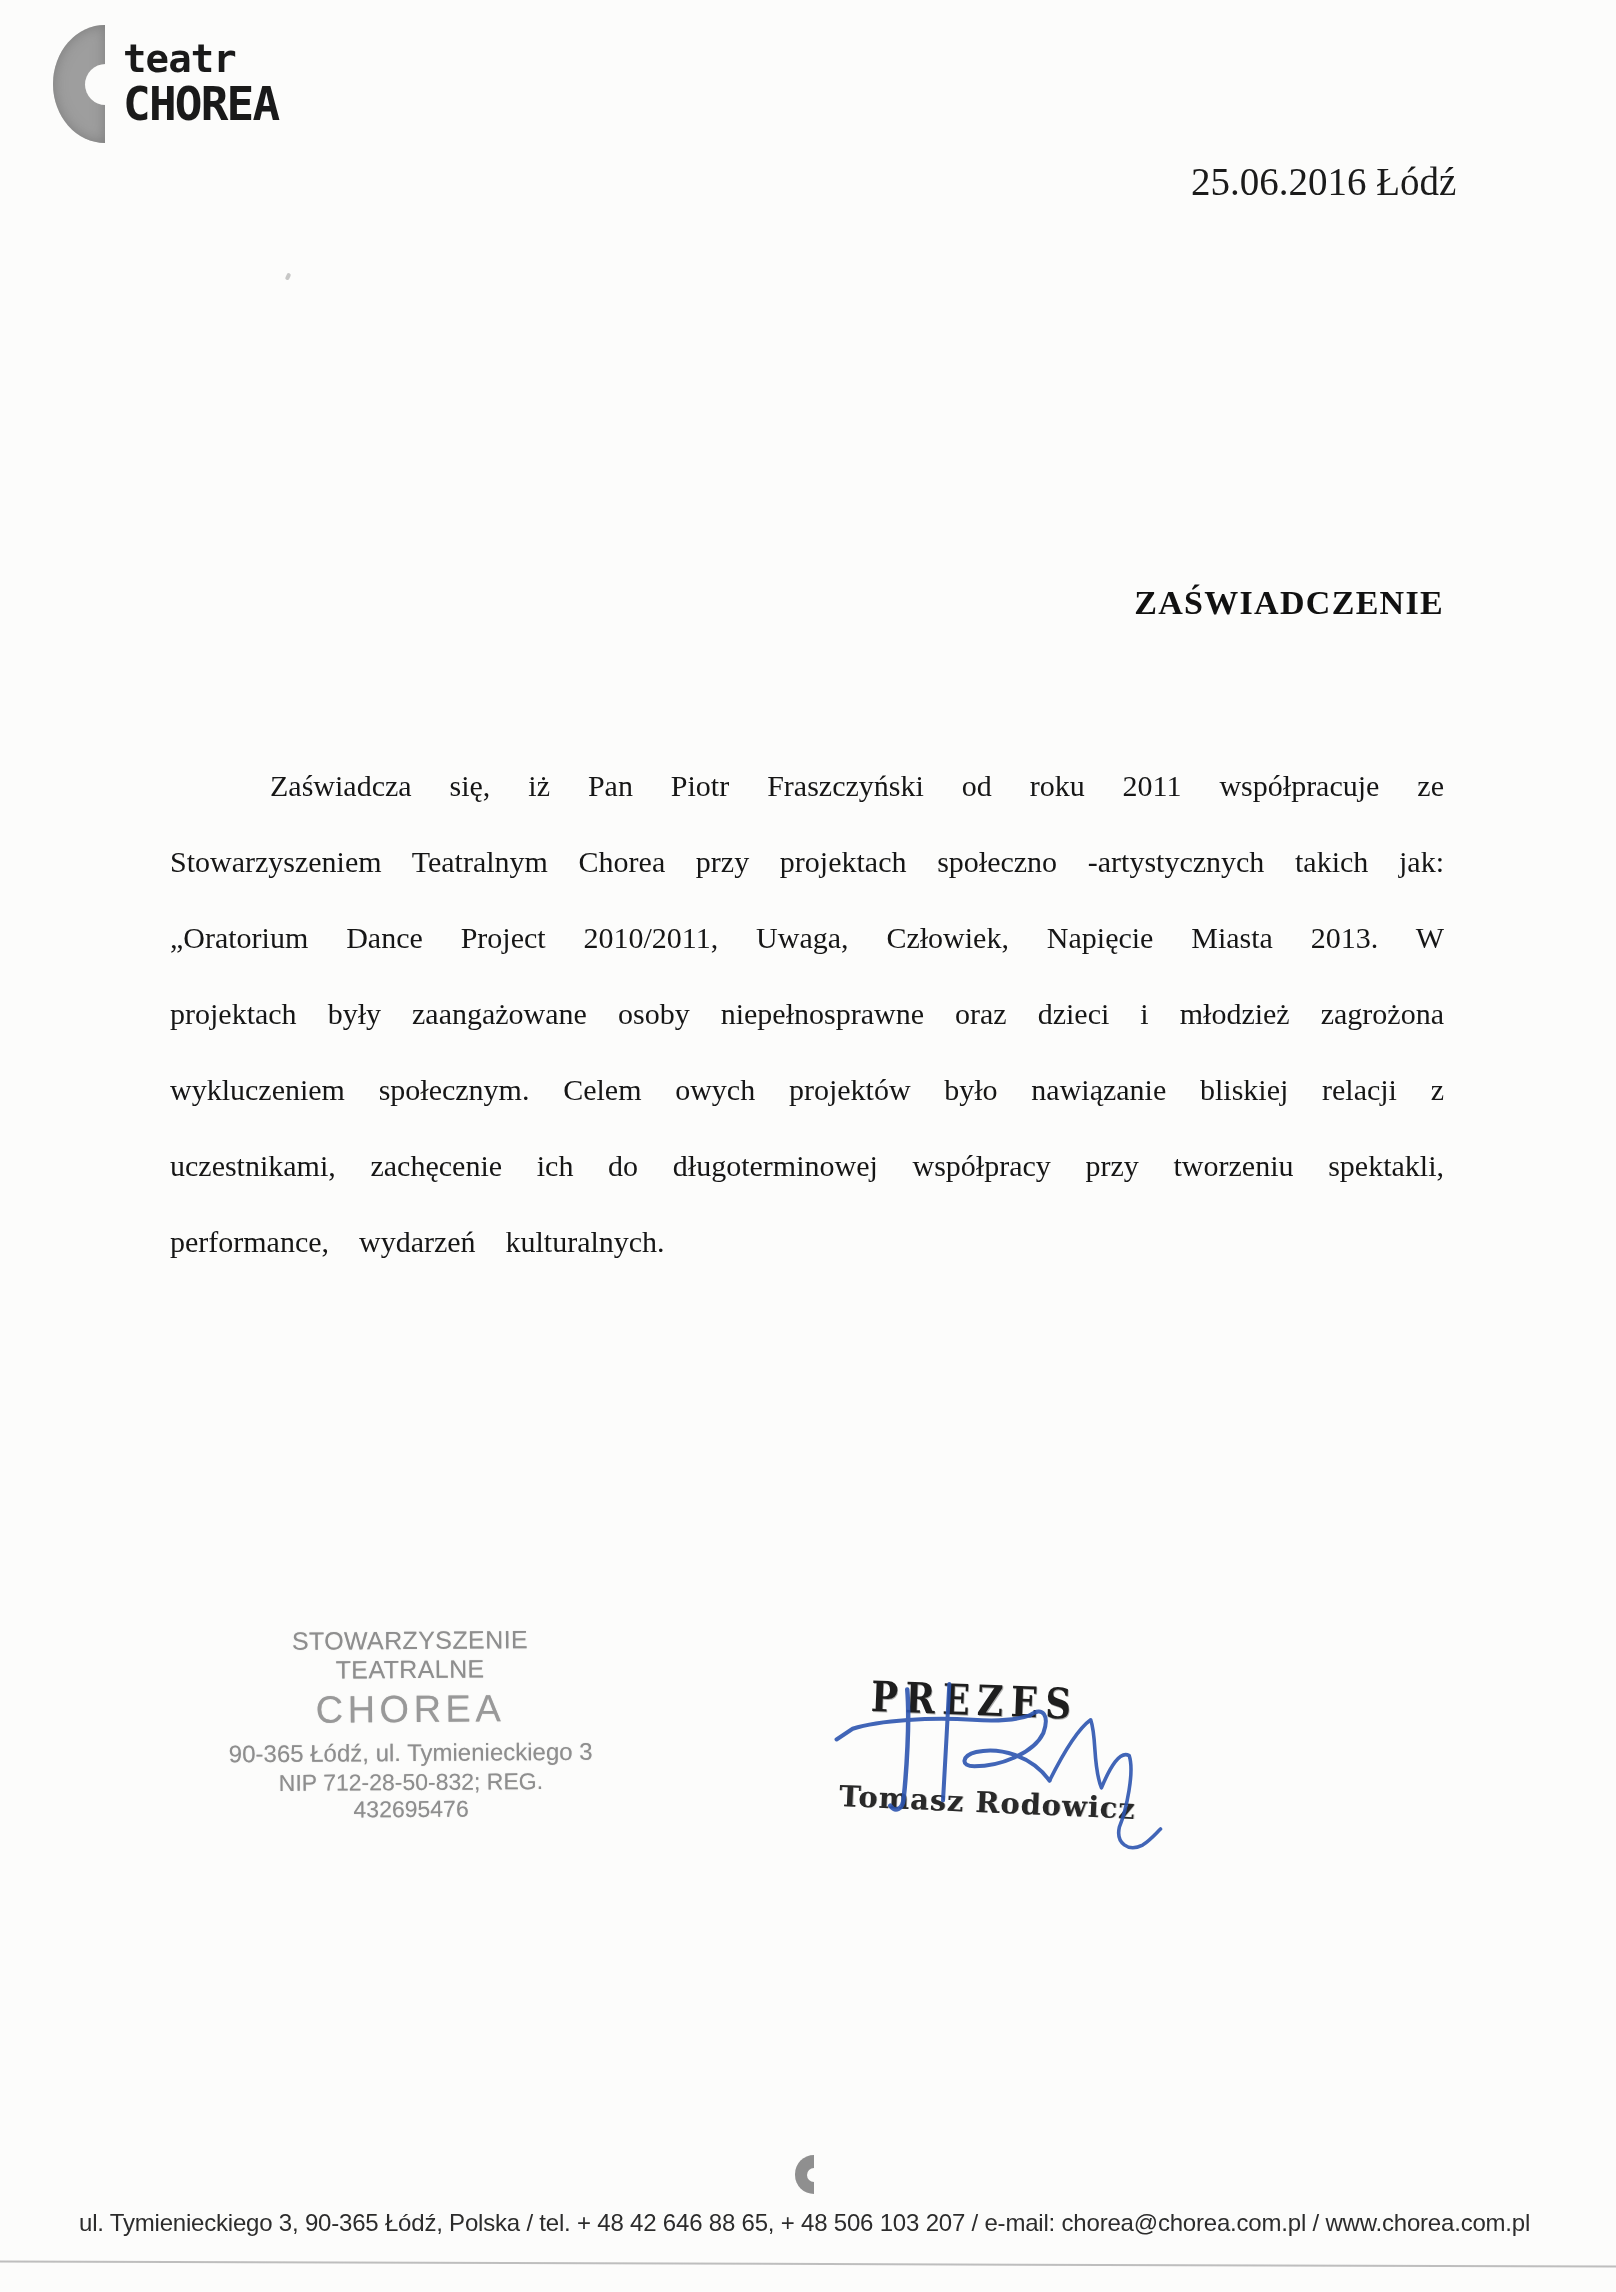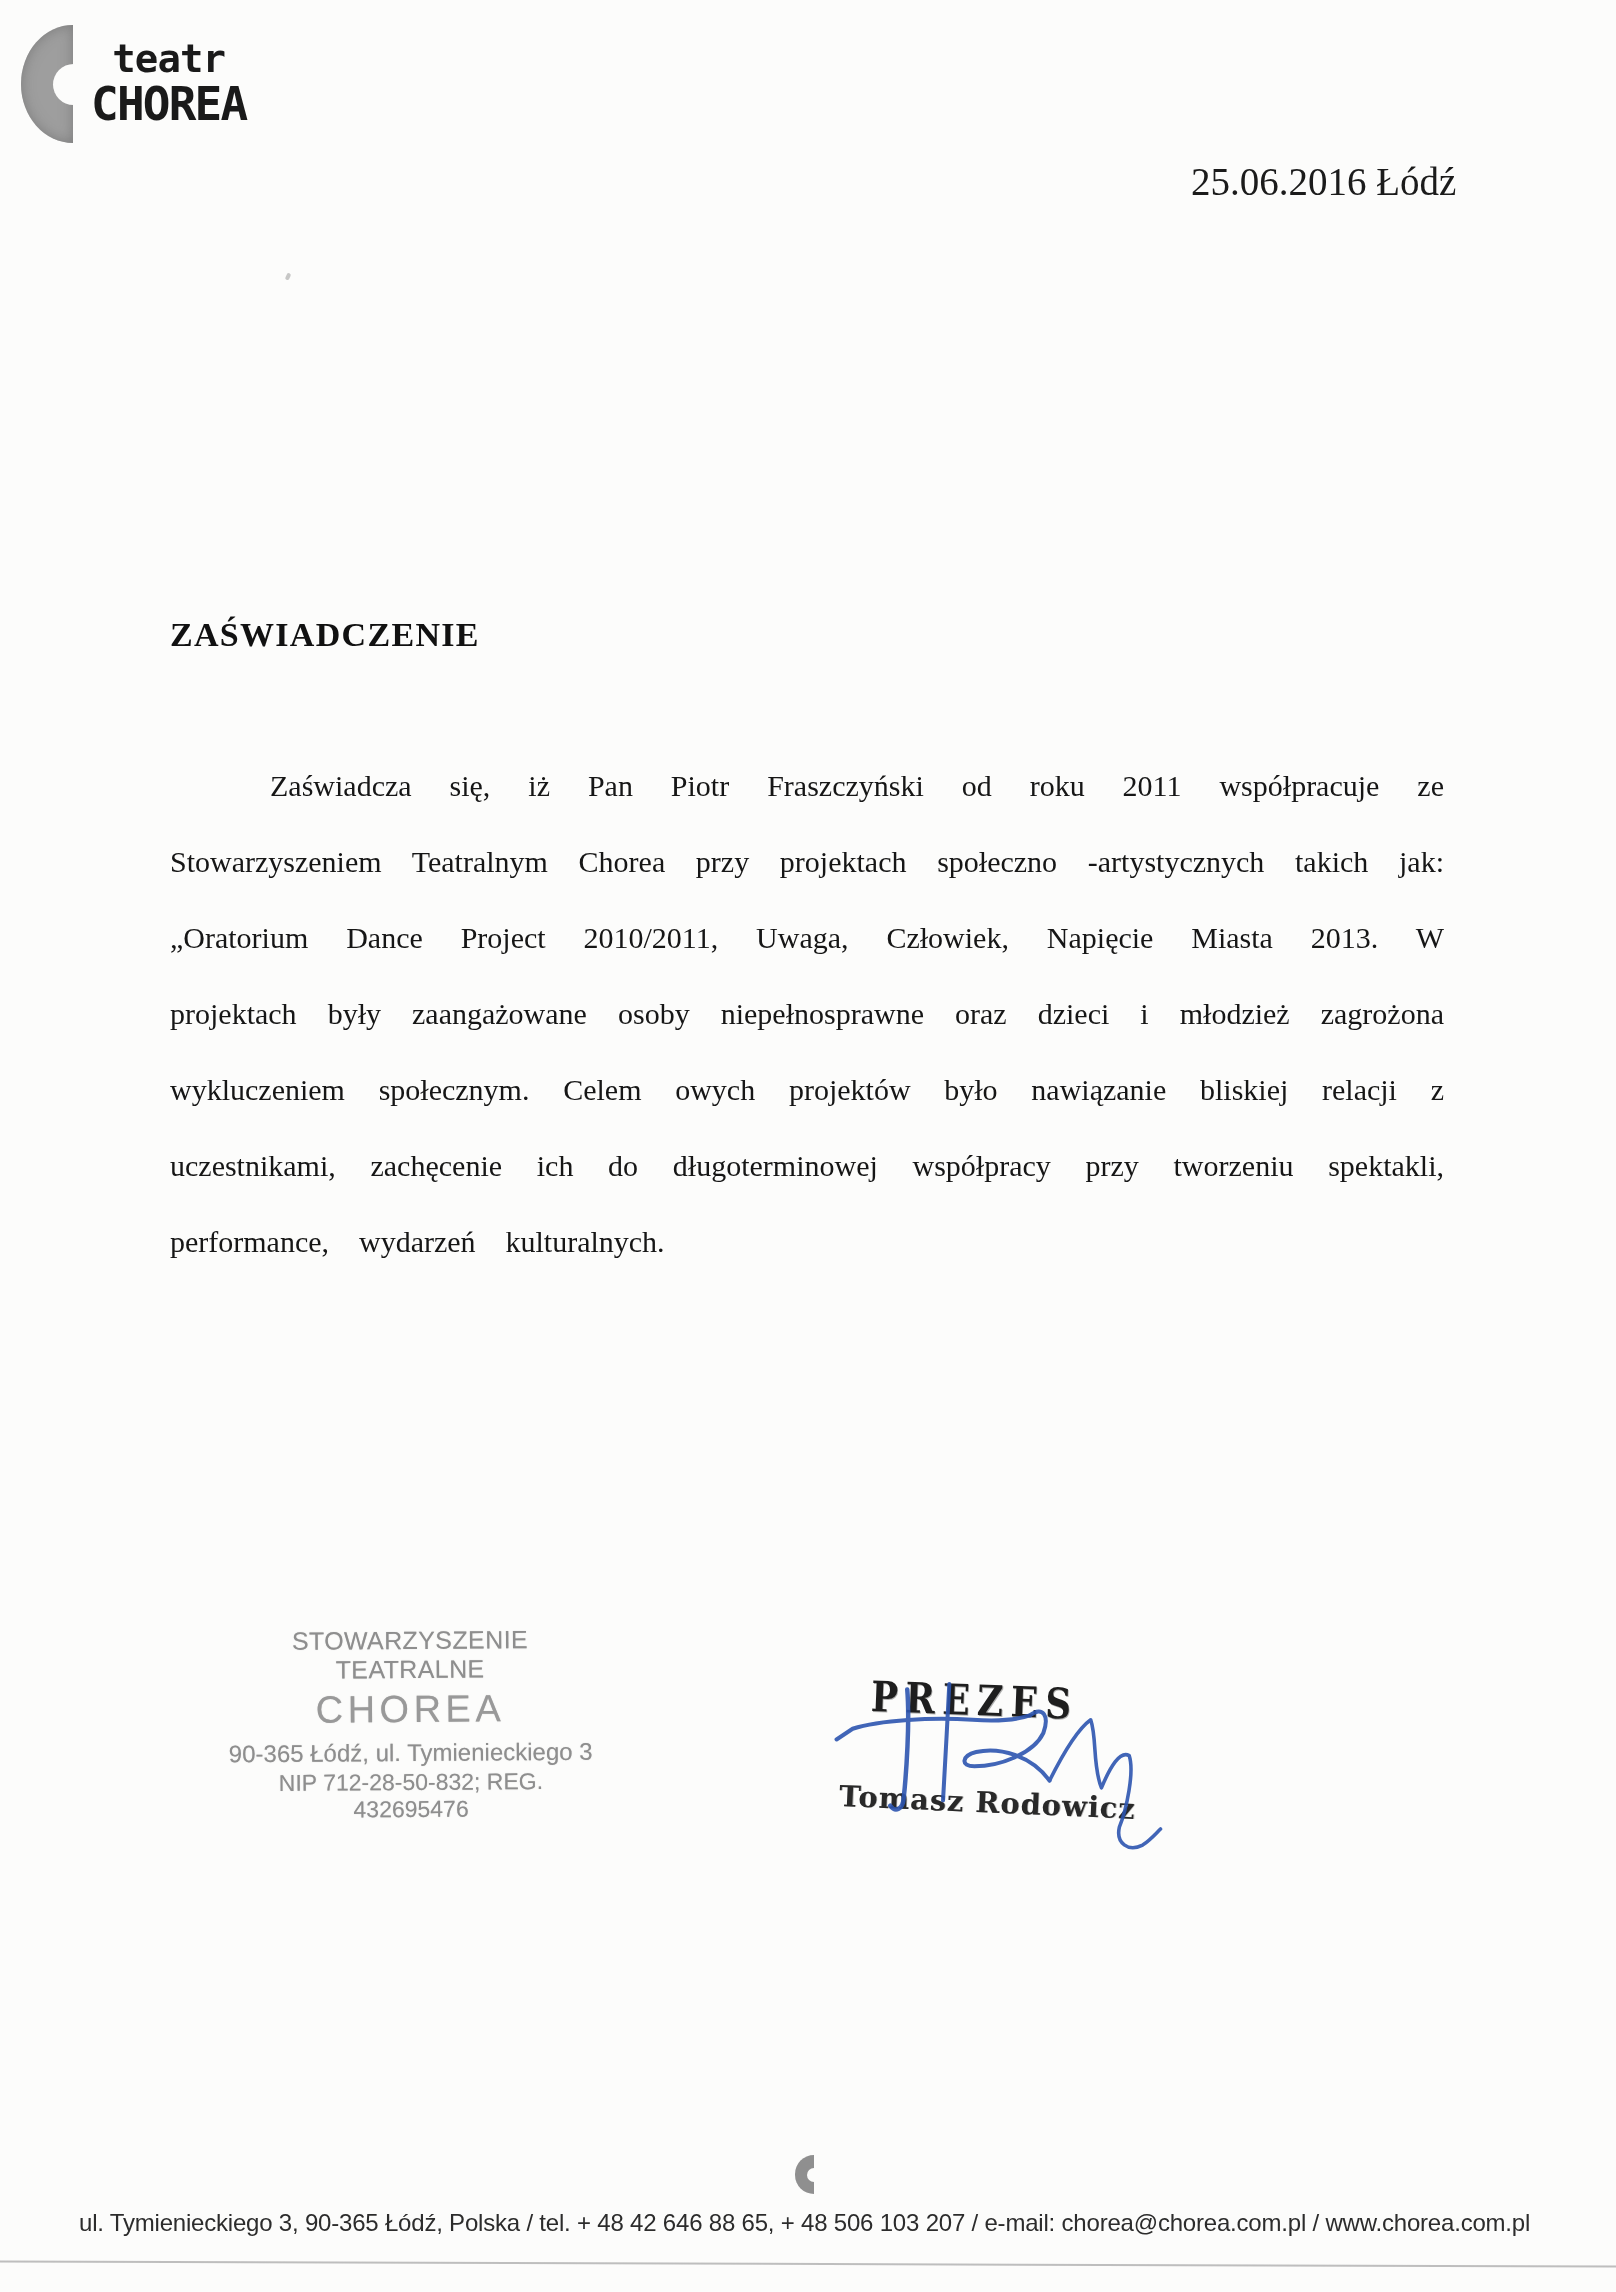--- a/index.html
+++ b/index.html
@@ -3,35 +3,35 @@
 <meta charset="utf-8">
 <style>
   html,body { margin:0; padding:0; background:#e8e8e8; }
   .page {
     position:relative; width:1617px; height:2293px; margin:0 auto;
     background:#fcfcfb; overflow:hidden;
     font-family:"Liberation Serif", serif; color:#141414;
   }
 
   
-  .logo { position:absolute; left:21px; top:25px; display:flex; gap:18px; align-items:flex-start;text-align:center; }
+  .logo { position:absolute; left:53px; top:25px; display:flex; gap:18px; align-items:flex-start; }
   .logo-mark { position:relative; width:52px; height:118px; background:#9e9e9e;
     border-radius:52px 0 0 52px / 59px 0 0 59px; box-shadow: inset 0 0 12.5px rgba(120,120,120,.9); }
   .logo-mark::after { content:""; position:absolute; width:41px; height:41px; background:#fcfcfb;
     border-radius:50%; right:-20.6px; top:39px; }
   .logo-text { padding-top:14.3px; font-family:"DejaVu Sans Mono", monospace; font-weight:bold; color:#1a1a1a; }
   .logo-teatr  { font-size:39px; line-height:1; letter-spacing:-0.9px; }
   .logo-chorea { font-size:46px; line-height:1; letter-spacing:-1.8px; margin-top:2.7px; }
 
   
   .dateline { position:absolute; left:1191px; top:159px; font-size:39px; color:#1b1b1b; }
 
   
-  .title { position:absolute; left:170px; top:616px; width:1274px; margin:0;
-    text-align:left; font-size:34px; font-weight:bold; letter-spacing:1.3px; color:#111; }
+  .title { position:absolute; left:170px; top:584px; width:1274px; margin:0;
+    text-align:right; font-size:34px; font-weight:bold; letter-spacing:1.3px; color:#111; }
 
   
   .body-text { position:absolute; left:170px; top:748px; width:1274px;
     font-size:30px; line-height:76px; text-align:justify; word-spacing:22.4px; color:#161616; }
   .body-text p { margin:0; text-indent:100px; }
   .body-text p + p { margin-top:74px; }
   .b { font-weight:normal; }
 
   
   .org-stamp { position:absolute; left:227px; top:1626px; width:367px; text-align:center;

